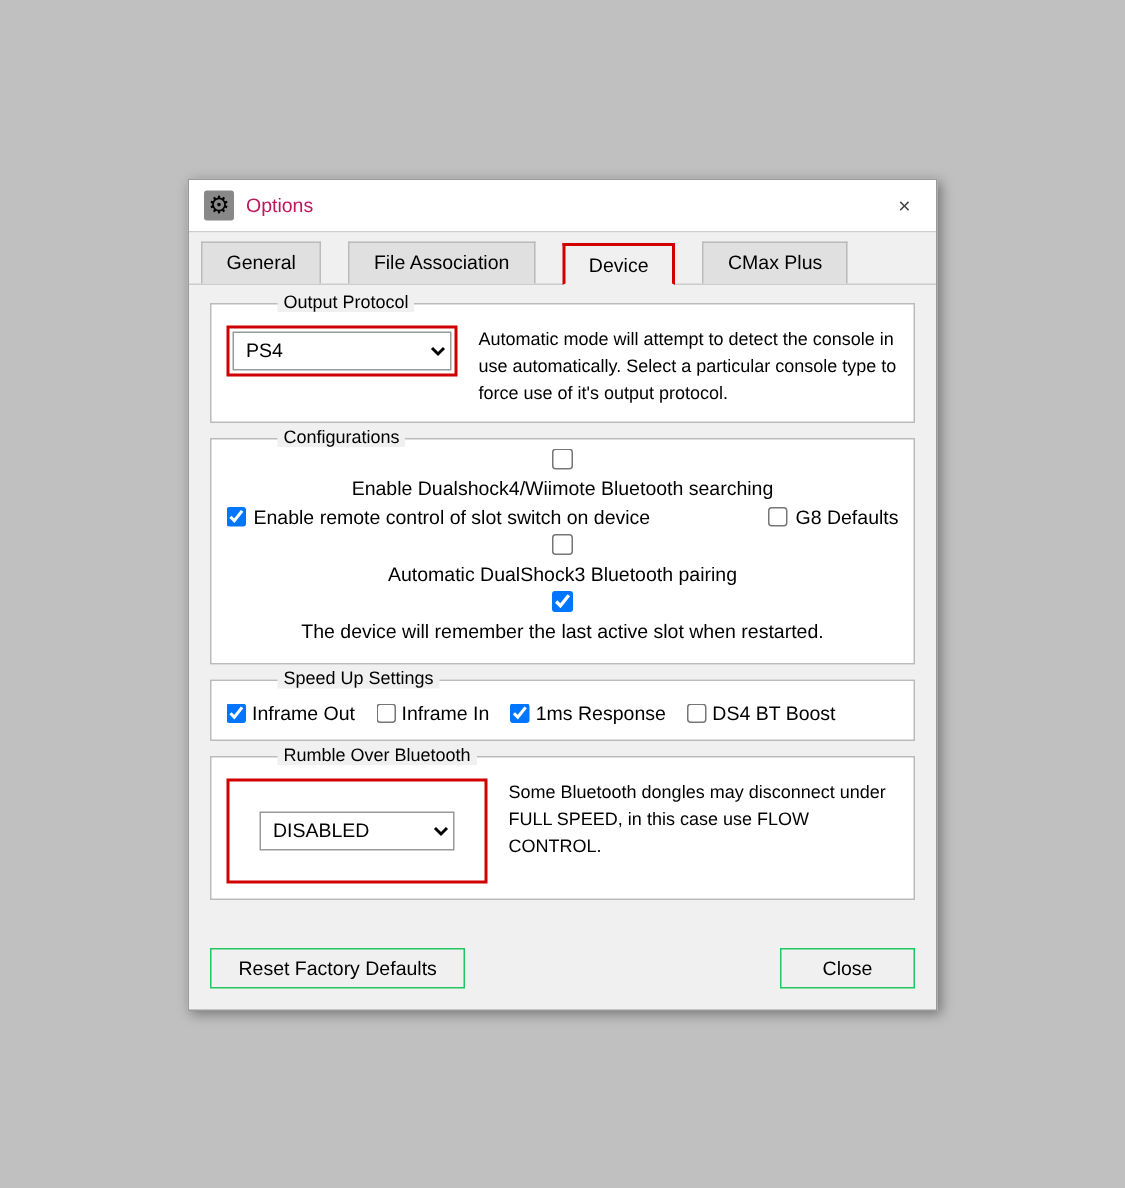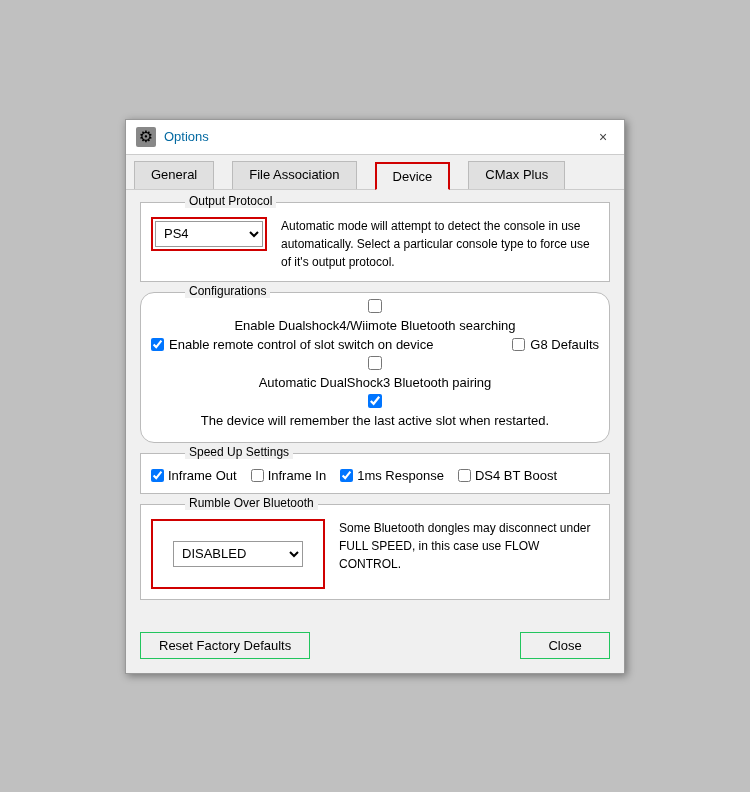--- a/index.html
+++ b/index.html
@@ -47,21 +47,21 @@
       border-radius: 2px;
       display: flex;
       align-items: center;
       justify-content: center;
       font-size: 12px;
     }
 
     .title-text {
       font-size: 13px;
       font-weight: normal;
-      color: #0369a1;
+      color: #be185d;
     }
 
     .close-button {
       width: 22px;
       height: 22px;
       background: none;
       border: none;
       cursor: pointer;
       font-size: 14px;
       color: #444;
@@ -128,39 +128,38 @@
       gap: 14px;
       padding-top: 6px;
     }
 
     .protocol-select-wrap {
       border: 2px solid #d00000;
       padding: 2px;
     }
 
     .protocol-select {
-      width: 108px;
+      width: 146px;
       height: 26px;
       font-size: 13px;
       border: 1px solid #999;
       background: #fff;
       padding: 0 4px;
       appearance: auto;
     }
 
     .protocol-description {
       font-size: 12px;
       line-height: 1.5;
       color: #000;
       flex: 1;
     }
 
     .config-section {
       padding-top: 6px;
-      border-radius: 14px;
     }
 
     .checkbox-row {
       display: flex;
       align-items: center;
       margin-bottom: 4px;
       gap: 5px;
       flex-direction: column;
     }
 

